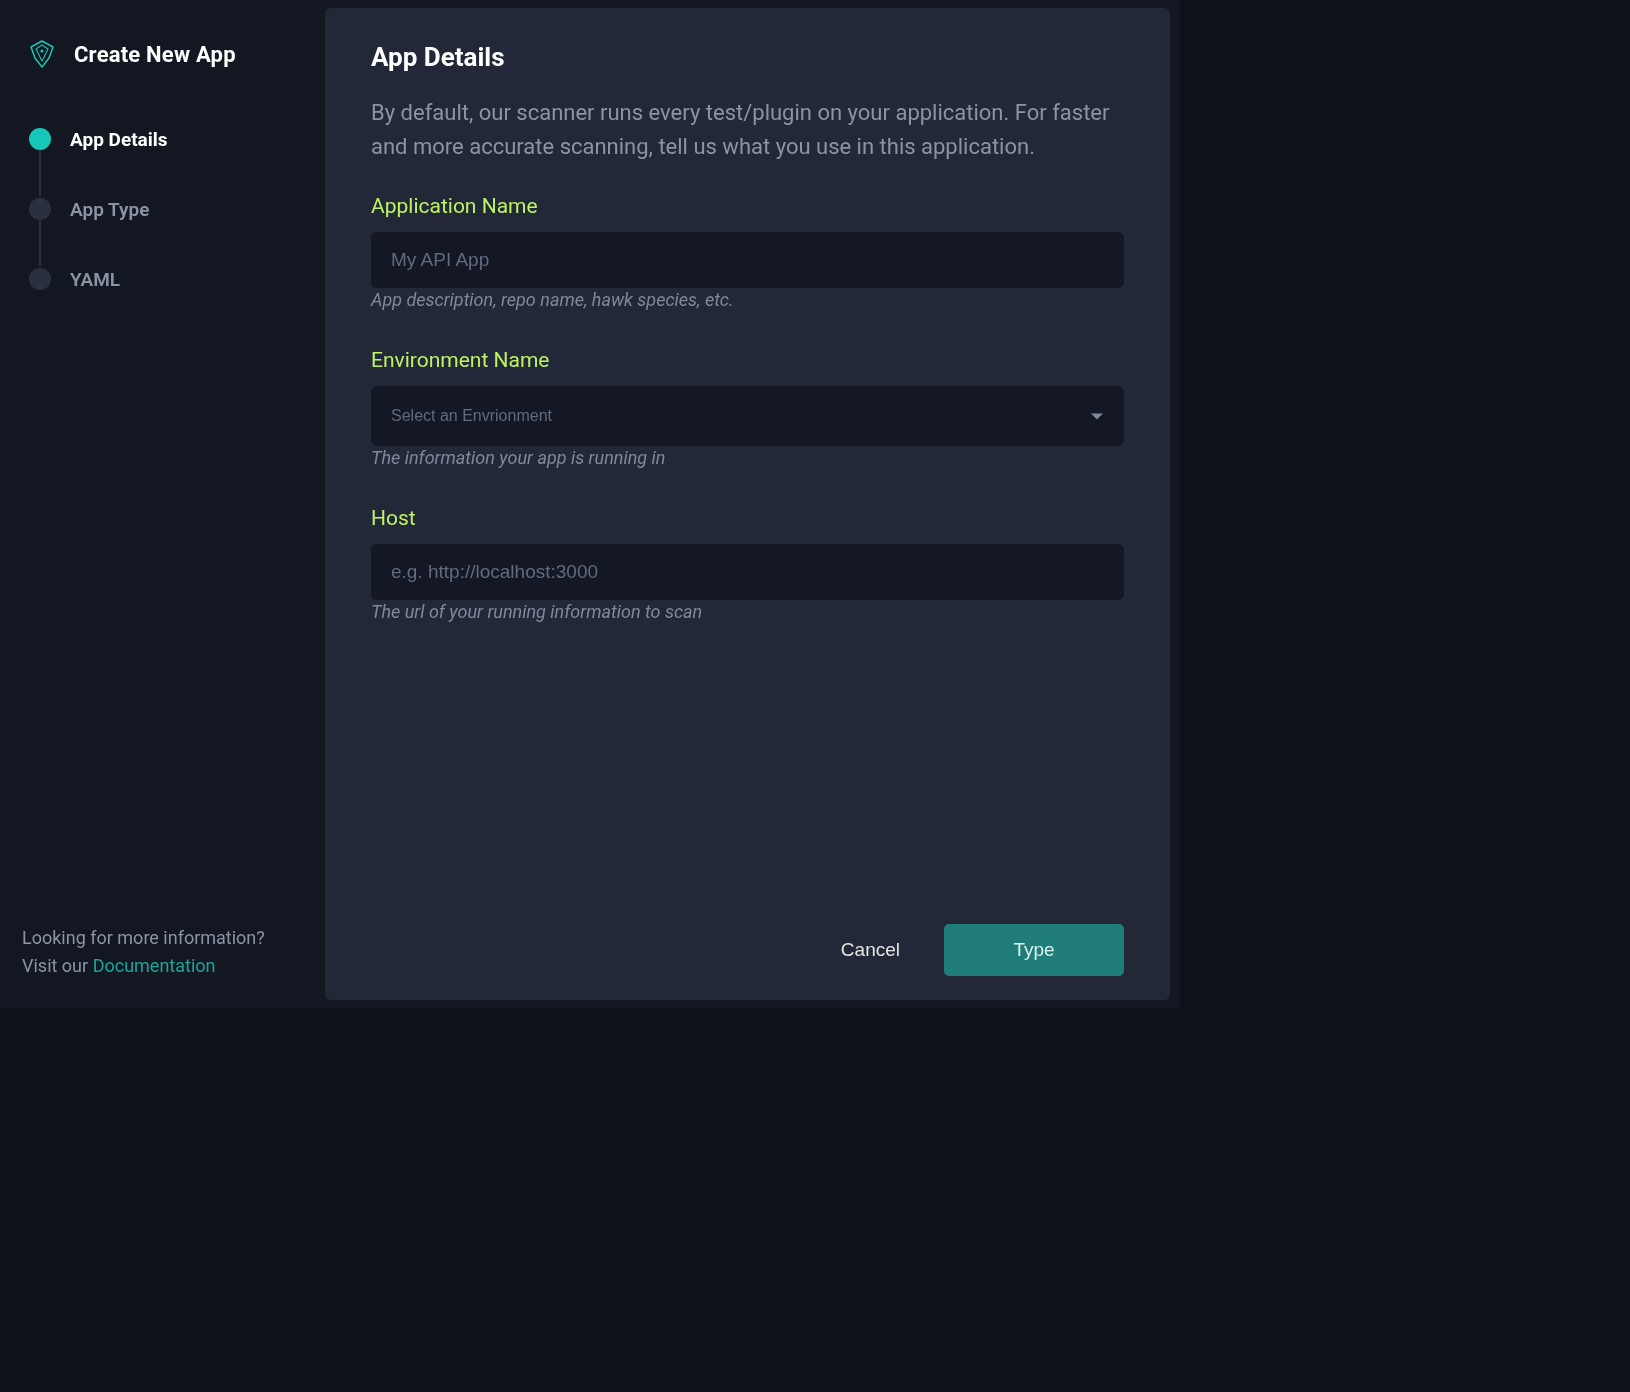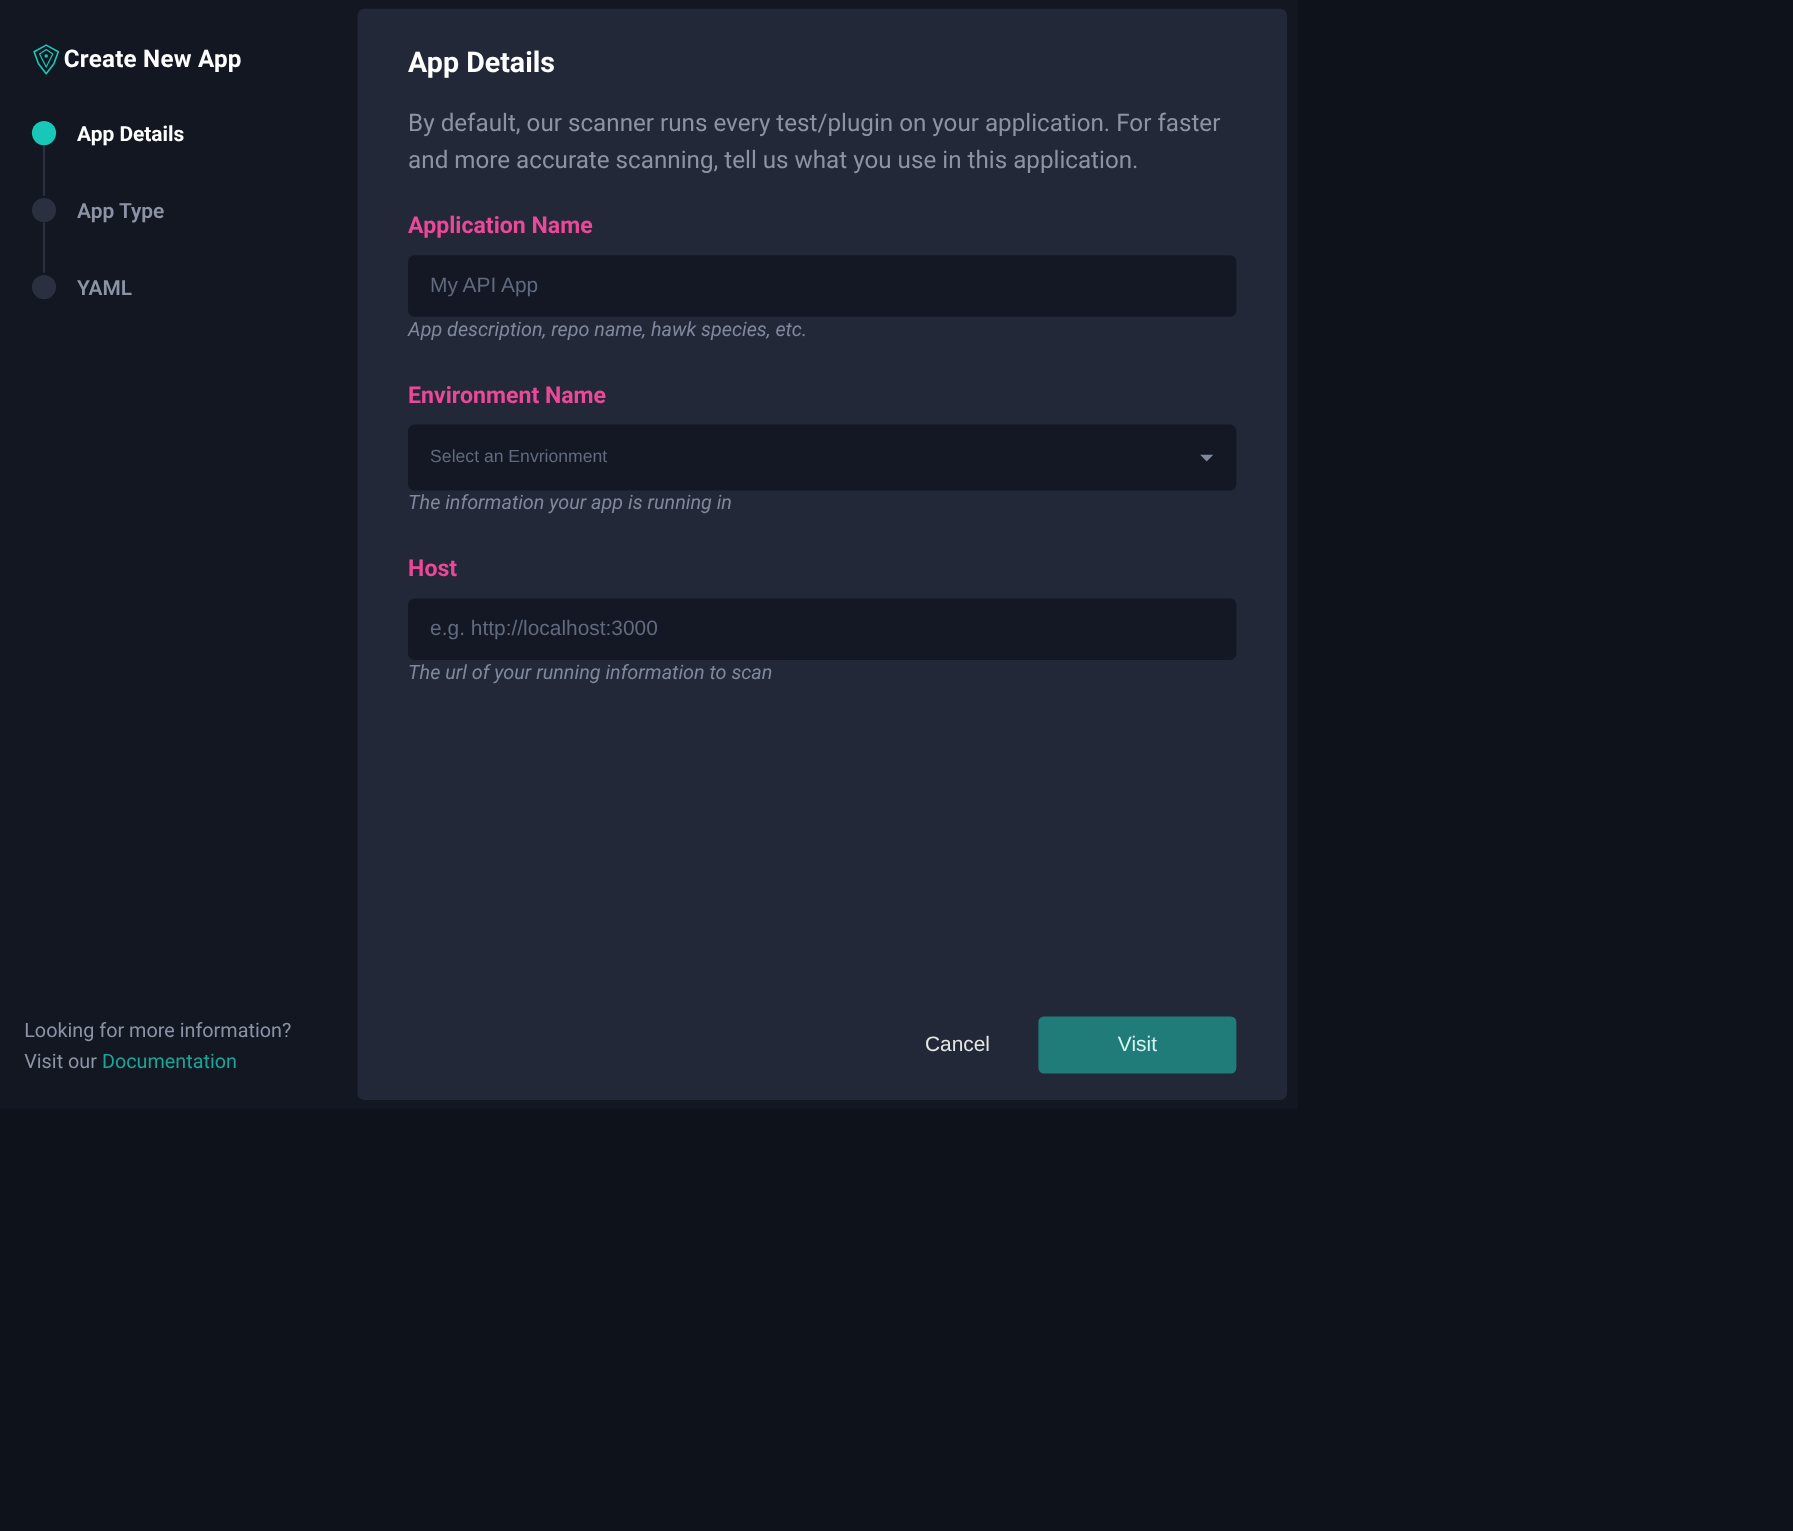--- a/index.html
+++ b/index.html
@@ -22,22 +22,23 @@
       width: 325px;
       flex: 0 0 325px;
       display: flex;
       flex-direction: column;
       padding: 38px 22px 28px 22px;
       background: #121722;
     }
     .brand-row {
       display: flex;
       align-items: center;
+      gap: 16px;
       margin-left: 4px;
-      margin-bottom: 16px;
+      margin-bottom: 34px;
     }
     .brand-logo svg { display: block; }
     .brand-title {
       font-size: 22px;
       font-weight: 700;
       letter-spacing: 0.2px;
       color: #ffffff;
     }
     .steps {
       position: relative;
@@ -115,22 +116,22 @@
       color: #8b93a5;
       line-height: 1.55;
       margin-bottom: 30px;
       max-width: 760px;
     }
     .field {
       margin-bottom: 38px;
     }
     .field-label {
       font-size: 21px;
-      font-weight: 700;
-      color: #ec4899;
+      font-weight: 400;
+      color: #bef264;
       margin-bottom: 14px;
     }
     .text-input {
       width: 100%;
       height: 56px;
       background: #131824;
       border: none;
       border-radius: 6px;
       padding: 0 20px;
       font-size: 19px;
@@ -272,17 +273,17 @@
     </div>
 
     <div class="field">
       <div class="field-label">Host</div>
       <input class="text-input" type="text" placeholder="e.g. http://localhost:3000" style="">
       <div class="field-help">The url of your running information to scan</div>
     </div>
 
     <div class="actions">
       <button class="btn-cancel" type="button">Cancel</button>
-      <button class="btn-next" type="button">Visit</button>
+      <button class="btn-next" type="button">Type</button>
     </div>
   </main>
 
 </div>
 
 </body></html>

